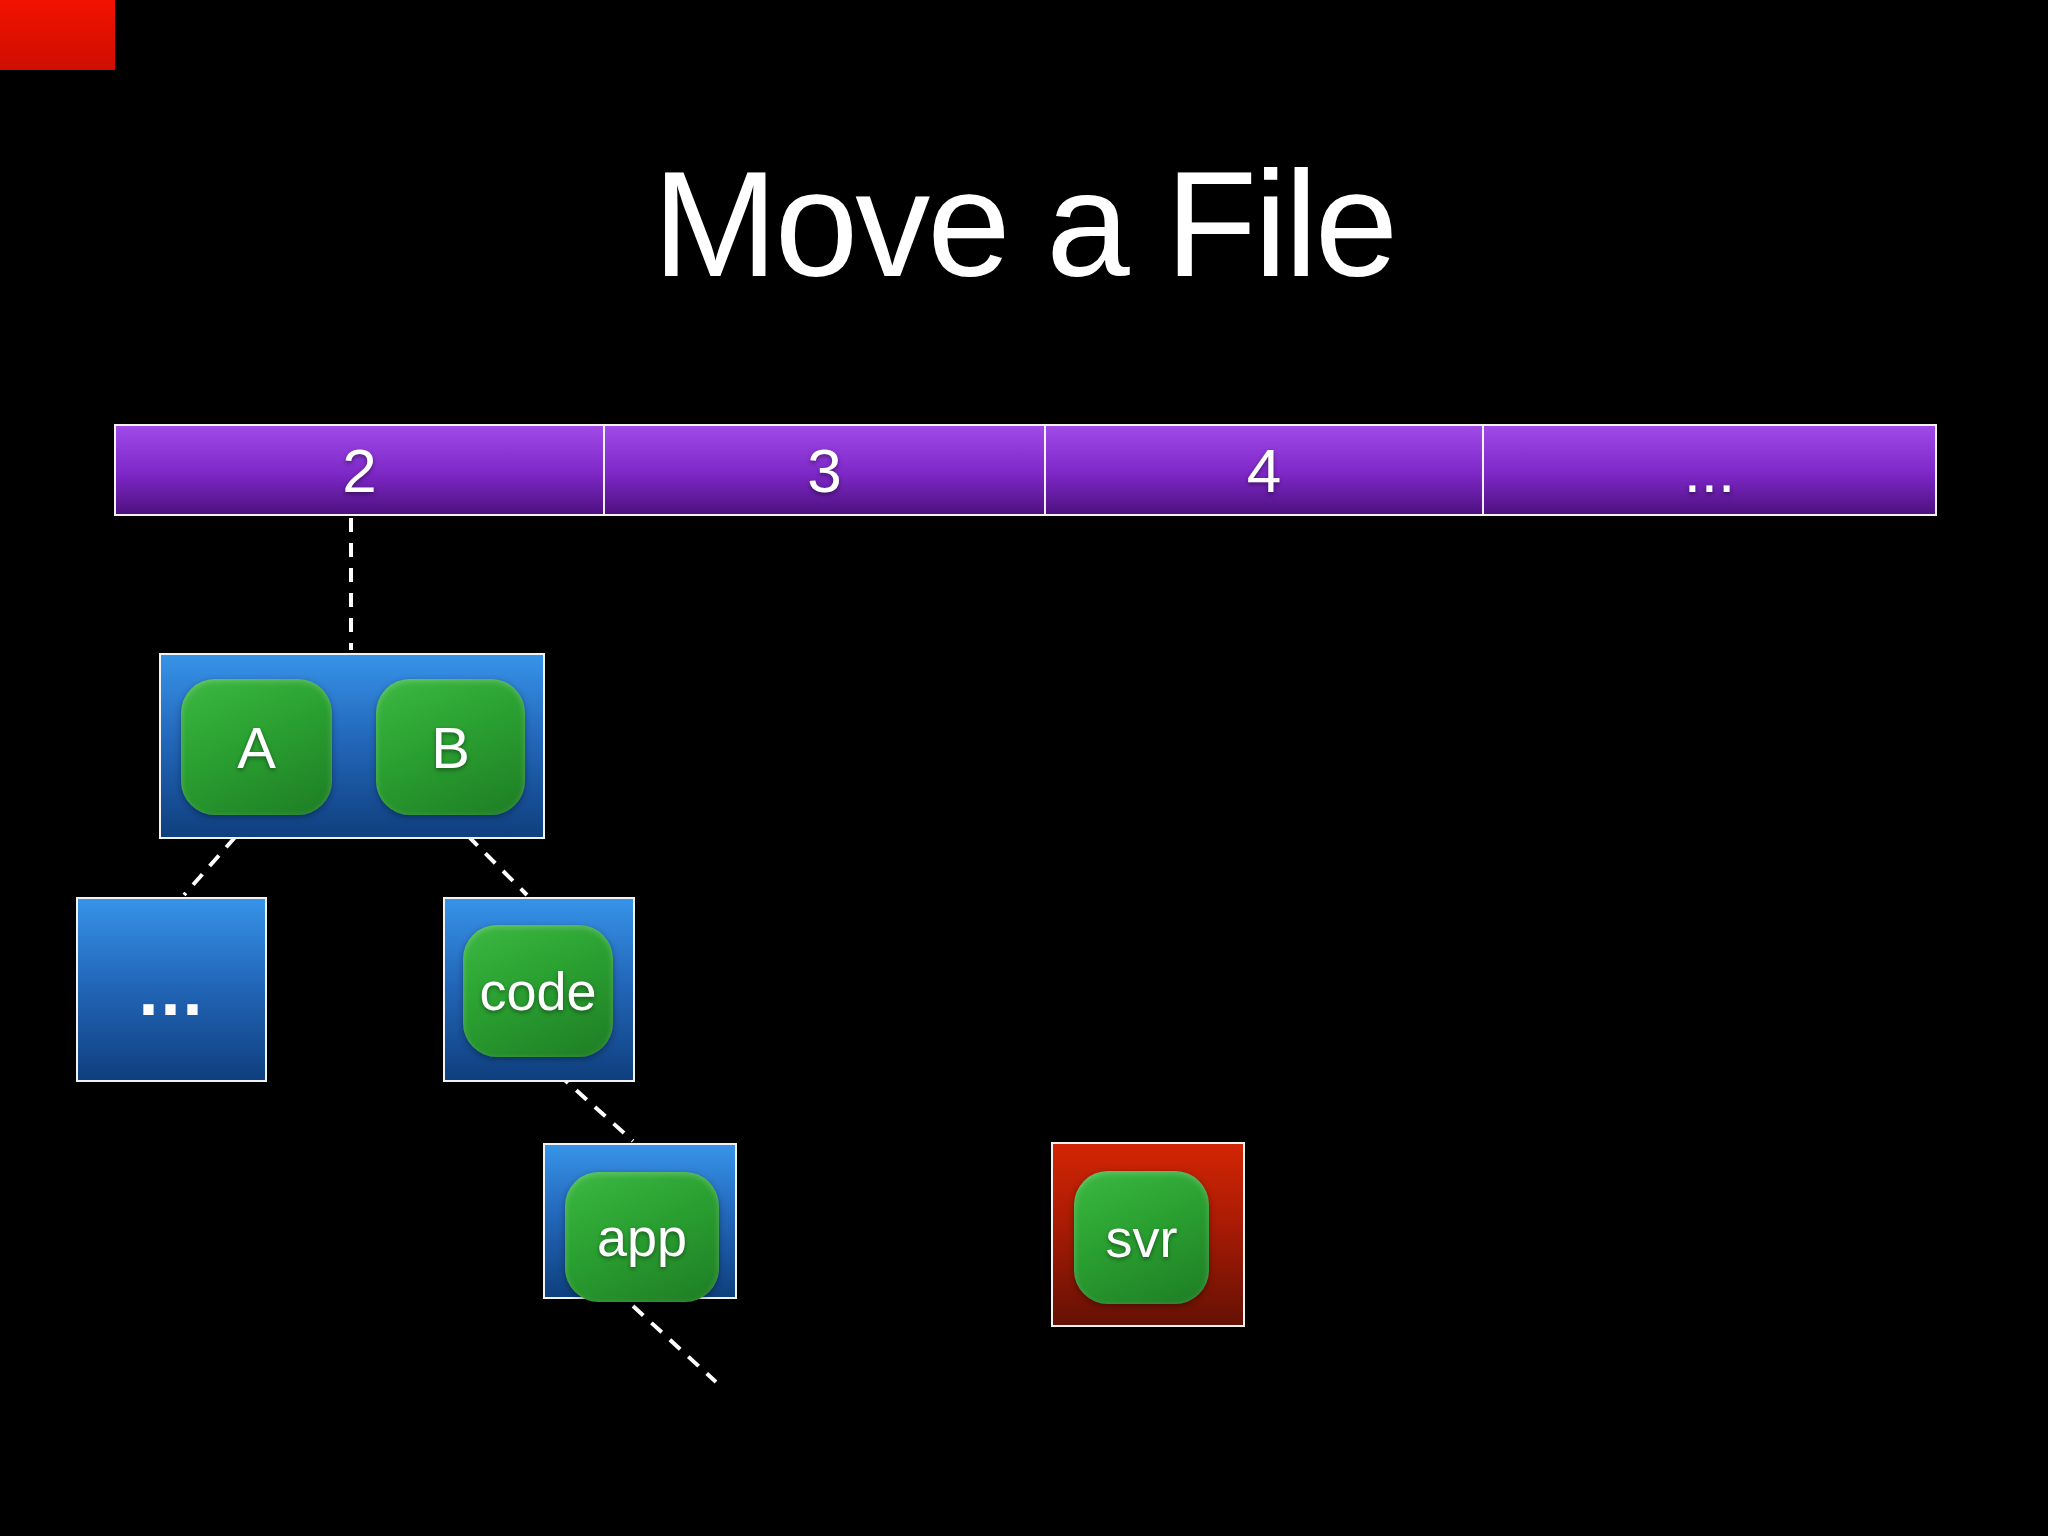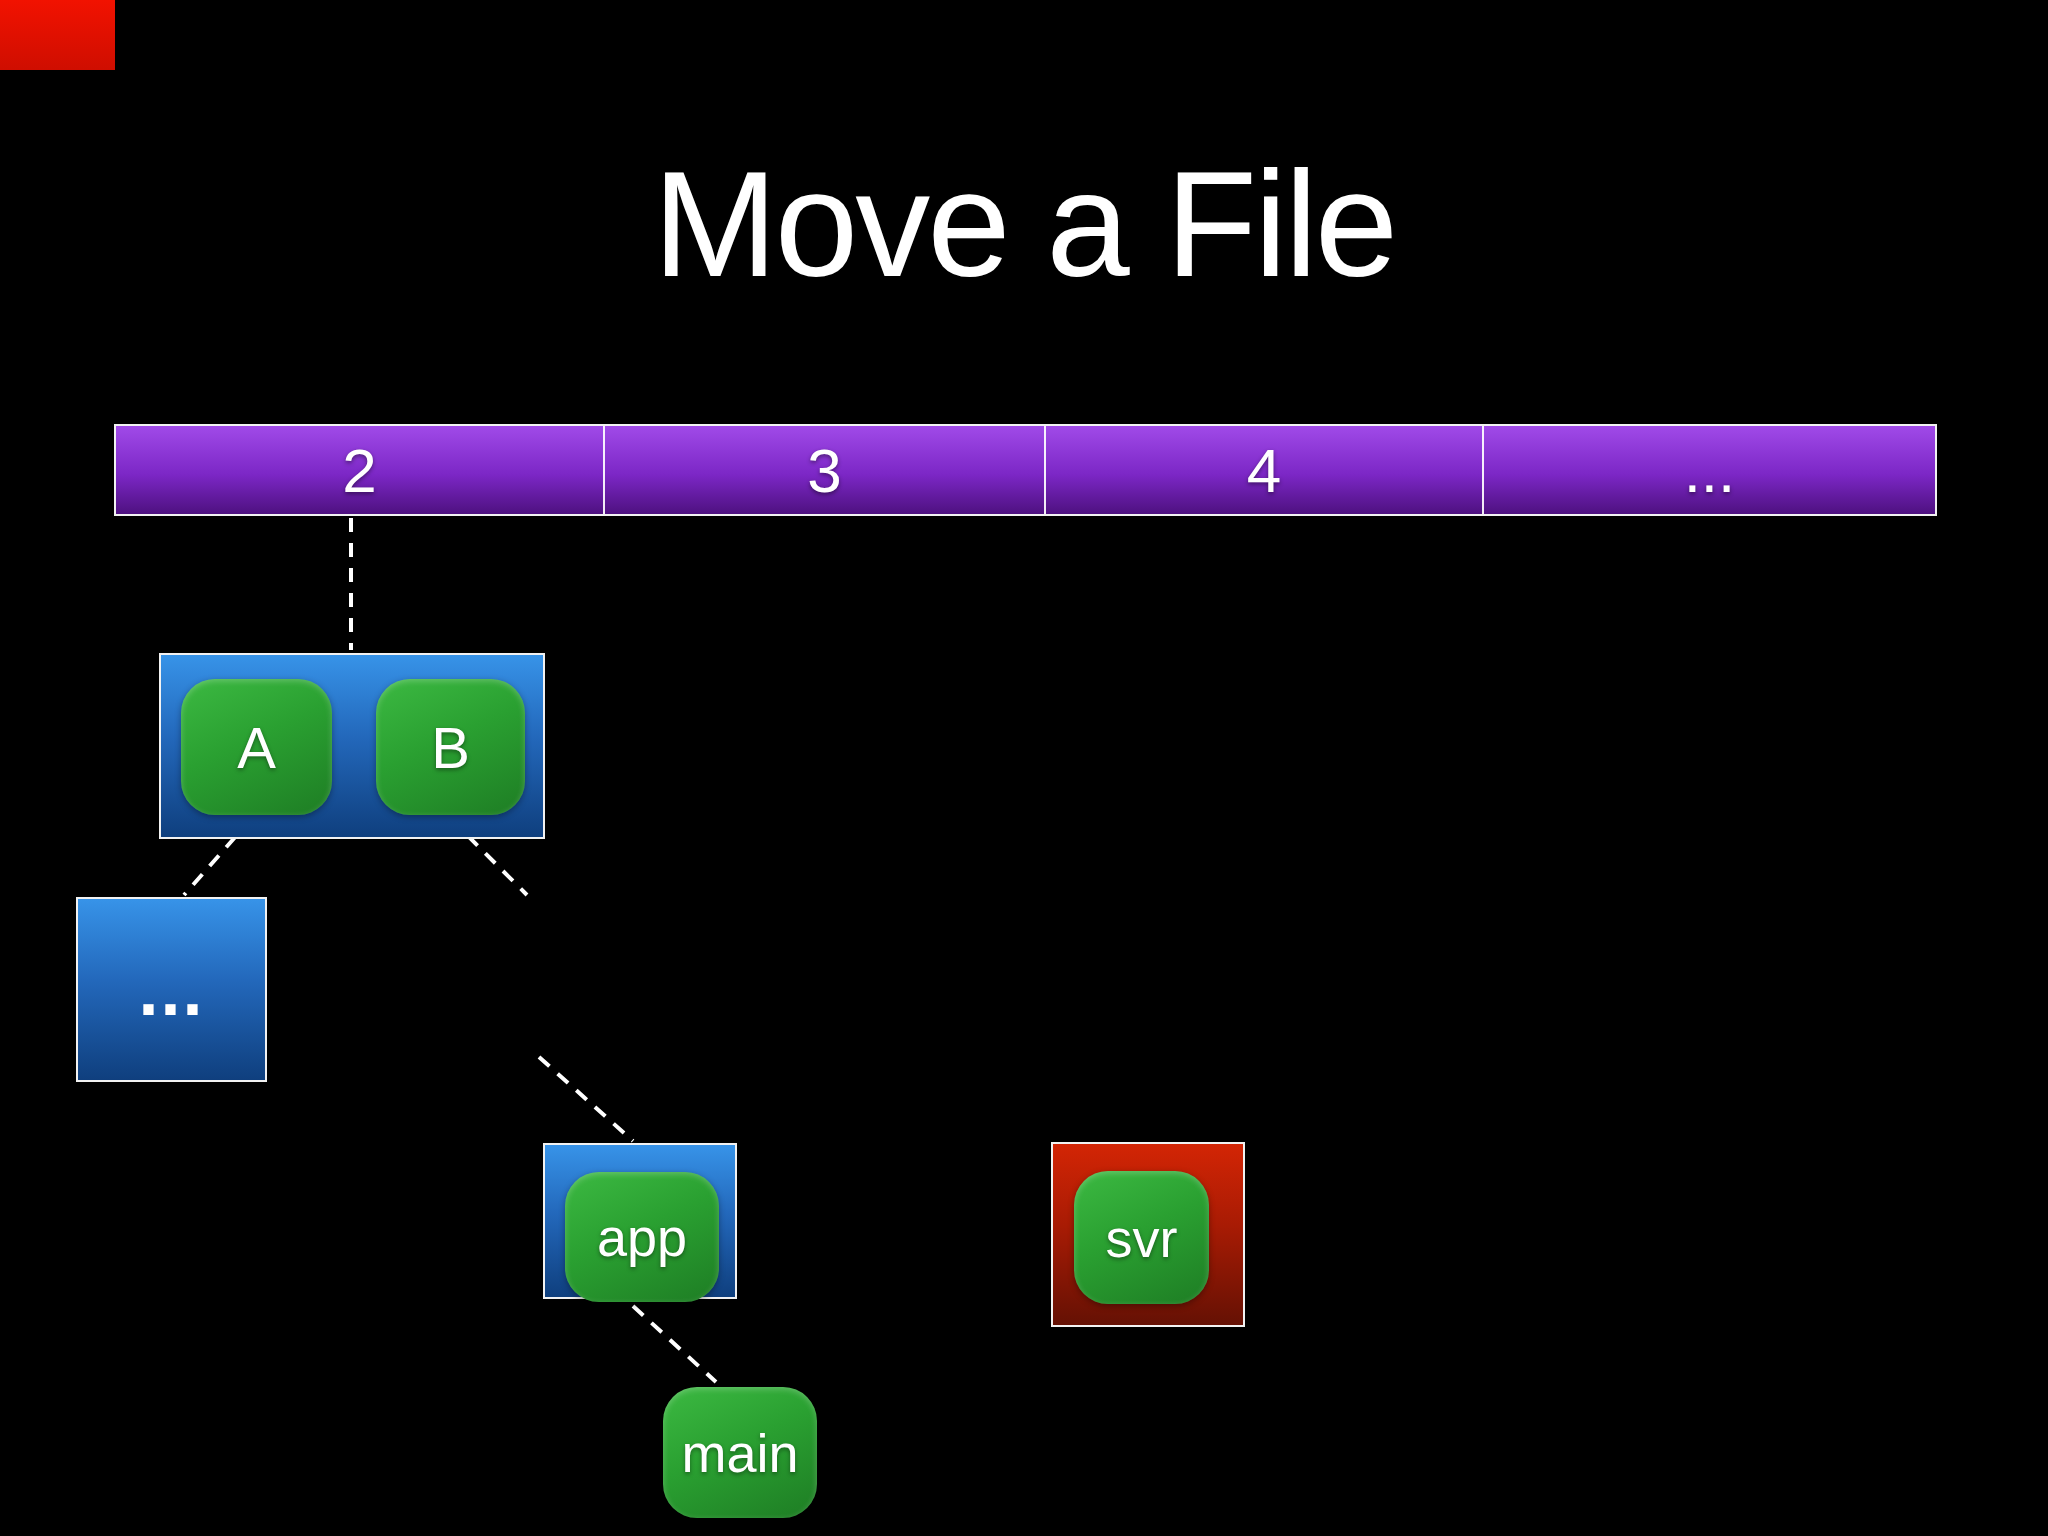--- a/index.html
+++ b/index.html
@@ -87,30 +87,32 @@
     </div>
     <div class="chip caps" style="left:215px;top:24px;width:149px;height:136px;">
       <span>B</span>
     </div>
   </div>
 
   <div class="node-box" style="left:76px;top:897px;width:191px;height:185px;display:flex;align-items:center;justify-content:center;">
     <span class="dots-label">...</span>
   </div>
 
+  <div class="node-box" style="left:443px;top:897px;width:192px;height:185px;">
+    <div class="chip lower" style="left:18px;top:26px;width:150px;height:132px;">
+      <span>code</span>
+    </div>
+  </div>
 
   <div class="node-box" style="left:543px;top:1143px;width:194px;height:156px;text-align:center;">
     <div class="chip lower" style="left:20px;top:27px;width:154px;height:130px;">
       <span>app</span>
     </div>
   </div>
 
   <div class="node-box red" style="left:1051px;top:1142px;width:194px;height:185px;">
     <div class="chip lower" style="left:21px;top:27px;width:135px;height:133px;">
       <span>svr</span>
     </div>
   </div>
 
-  <div class="chip lower" style="left:663px;top:1387px;width:154px;height:131px;">
-    <span>main</span>
-  </div>
 
 </div>
 
 </body></html>

